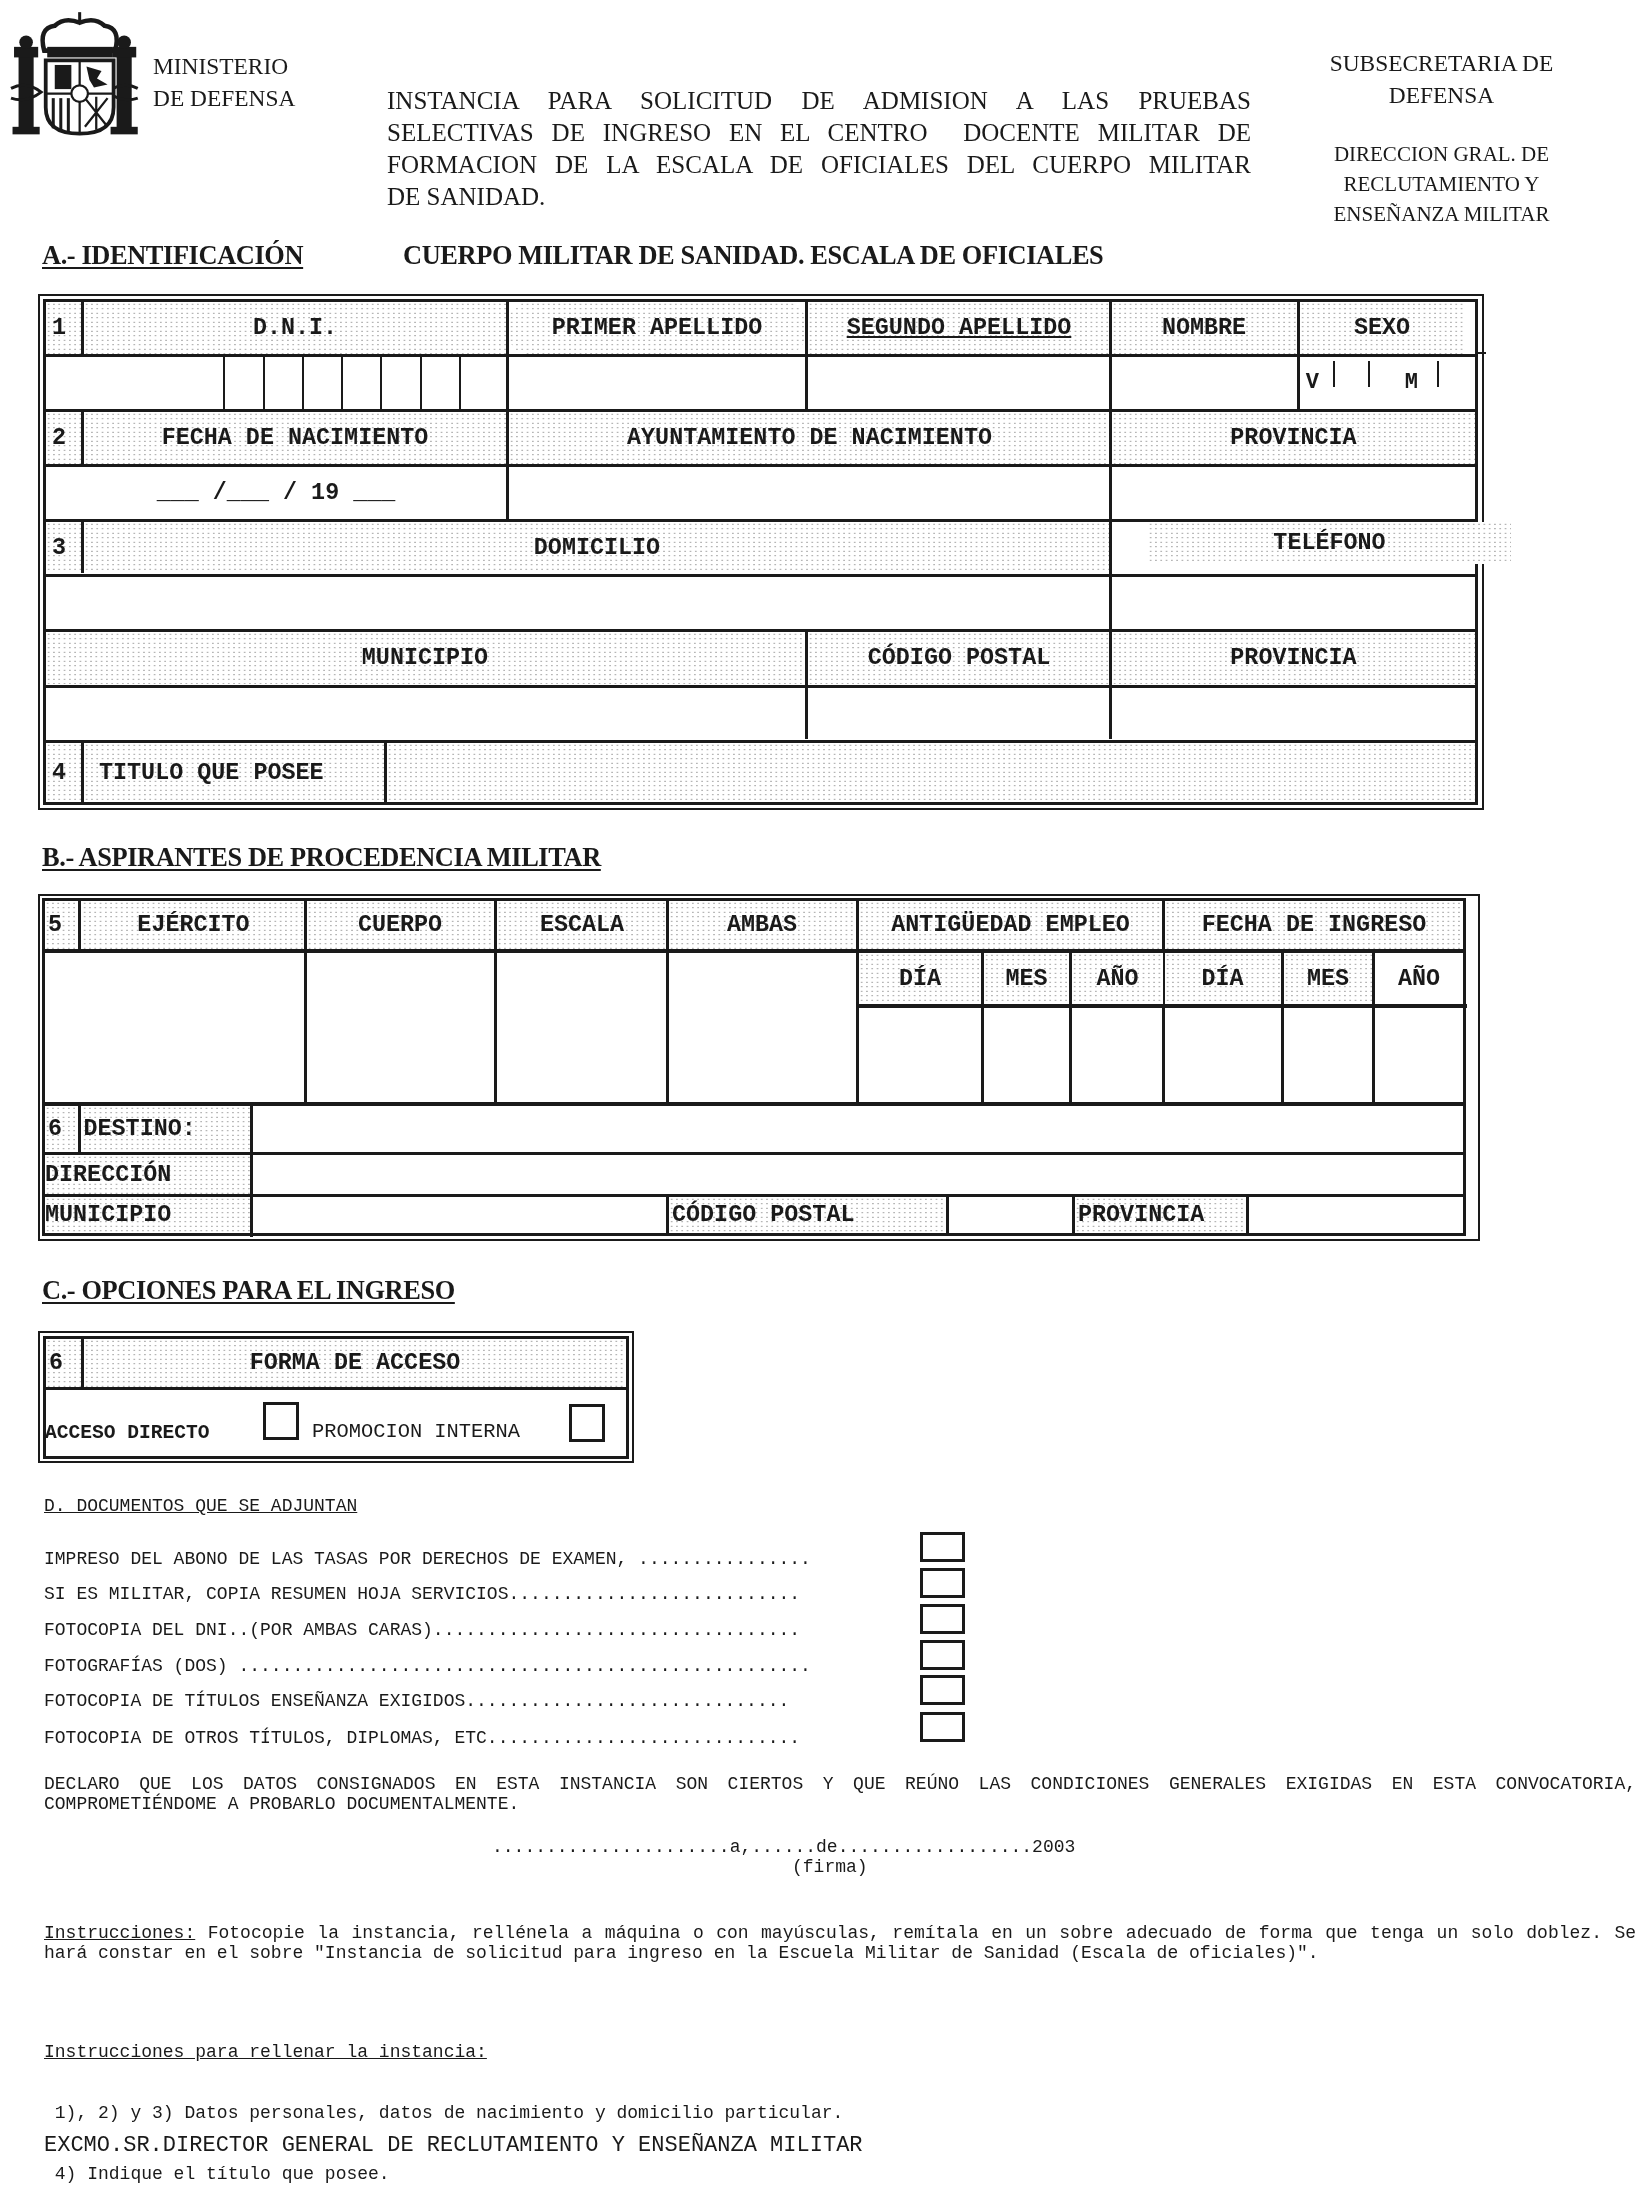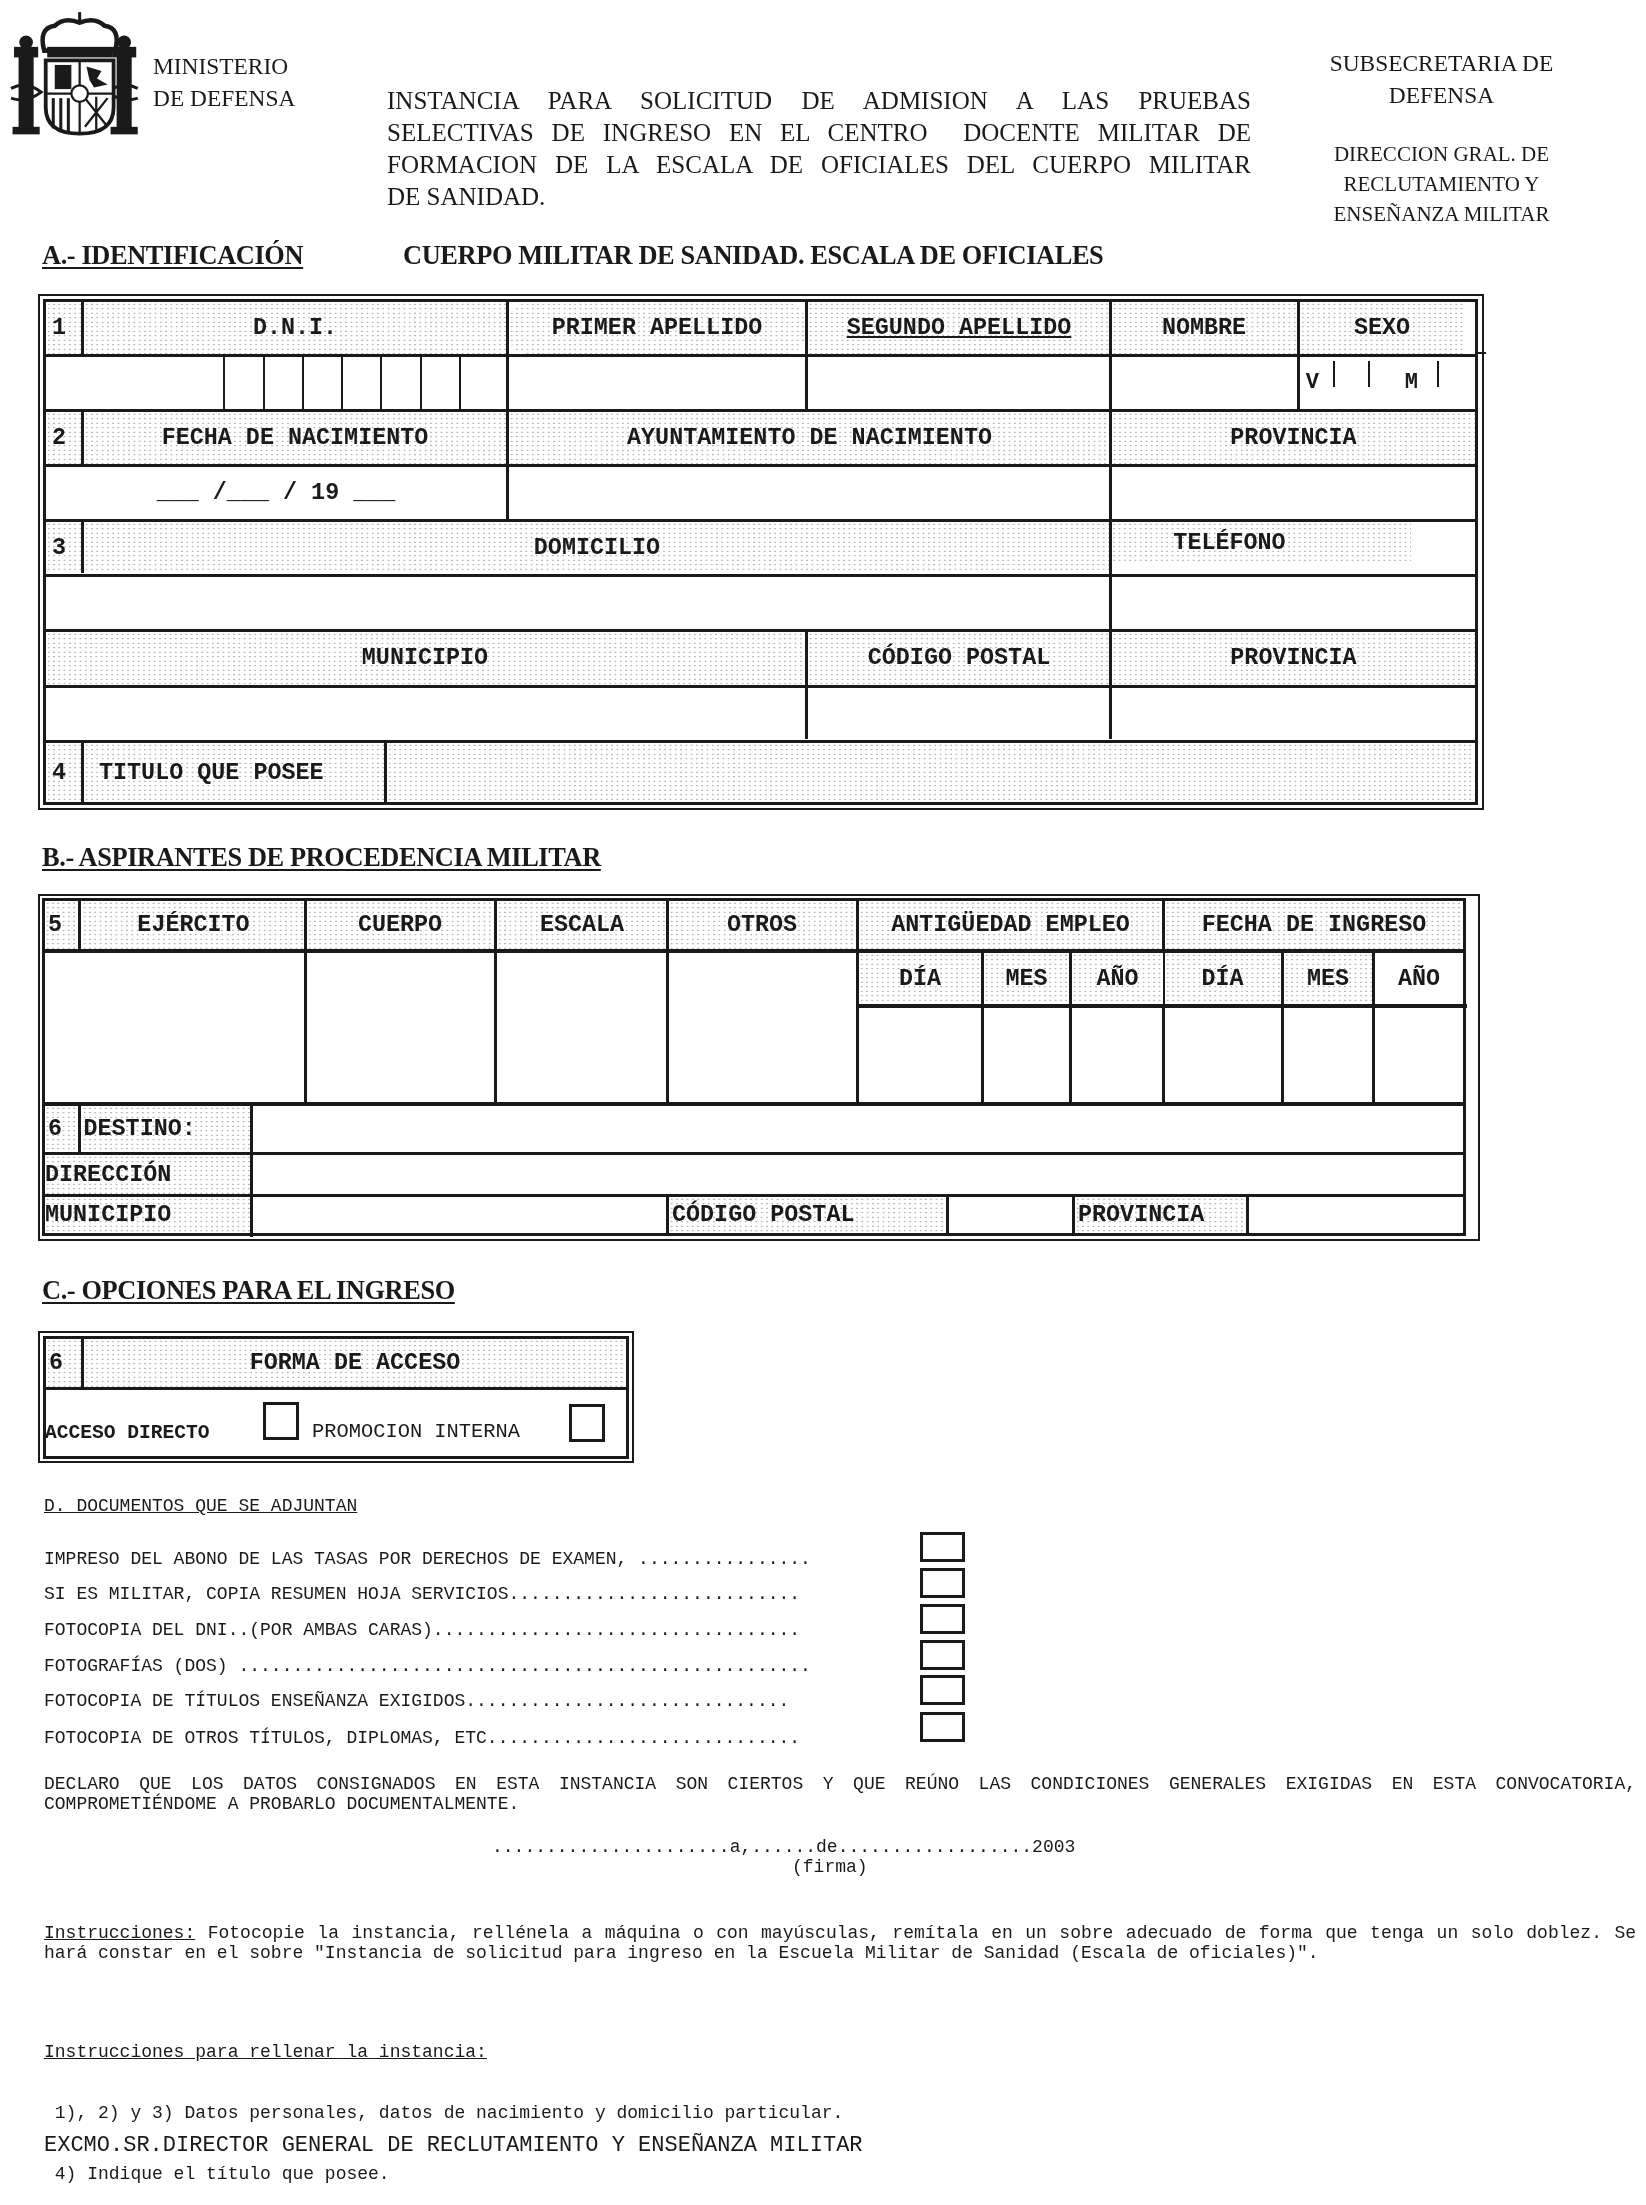--- a/index.html
+++ b/index.html
@@ -131,21 +131,21 @@
 <div class="vl" style="left:1109px;top:412px;height:107px;"></div>
 <div class="hl" style="left:43px;top:464px;width:1435px;"></div>
 
 <div class="cell" style="left:46px;top:467px;width:460px;height:52px;font-weight:bold;white-space:pre;">___ /___ / 19 ___</div>
 <div class="abs" style="left:509px;top:467px;width:601px;height:52px;"></div>
 <div class="abs" style="left:1112px;top:467px;width:363px;height:52px;"></div>
 <div class="hl" style="left:43px;top:519px;width:1435px;"></div>
 
 <div class="cell shade" style="left:46px;top:522px;width:35px;height:51px;justify-content:flex-start;padding-left:6px;">3</div>
 <div class="cell shade" style="left:84px;top:522px;width:1026px;height:51px;">DOMICILIO</div>
-<div class="cell shade" style="left:1048px;top:522px;width:363px;height:42px;">TELÉFONO</div>
+<div class="cell shade" style="left:1148px;top:522px;width:363px;height:42px;">TELÉFONO</div>
 <div class="vl" style="left:81px;top:522px;height:51px;"></div>
 <div class="vl" style="left:1109px;top:522px;height:107px;"></div>
 <div class="hl" style="left:43px;top:574px;width:1435px;"></div>
 
 <div class="abs" style="left:46px;top:577px;width:1063px;height:53px;"></div>
 <div class="abs" style="left:1112px;top:577px;width:363px;height:53px;"></div>
 <div class="hl" style="left:43px;top:629px;width:1435px;"></div>
 
 <div class="cell shade" style="left:46px;top:632px;width:758px;height:52px;">MUNICIPIO</div>
 <div class="cell shade" style="left:808px;top:632px;width:302px;height:52px;">CÓDIGO POSTAL</div>
@@ -167,21 +167,21 @@
 
 <div class="abs heading-u" style="left:42px;top:842px;">B.- ASPIRANTES DE PROCEDENCIA MILITAR</div>
 
 <div class="frame-outer" style="left:38px;top:894px;width:1442px;height:347px;"></div>
 <div class="frame-inner" style="left:42px;top:898px;width:1424px;height:338px;"></div>
 
 <div class="cell shade" style="left:45px;top:901px;width:33px;height:48px;justify-content:flex-start;padding-left:3px;">5</div>
 <div class="cell shade" style="left:82px;top:901px;width:223px;height:48px;">EJÉRCITO</div>
 <div class="cell shade" style="left:307px;top:901px;width:186px;height:48px;">CUERPO</div>
 <div class="cell shade" style="left:497px;top:901px;width:170px;height:48px;">ESCALA</div>
-<div class="cell shade" style="left:669px;top:901px;width:186px;height:48px;">OTROS</div>
+<div class="cell shade" style="left:669px;top:901px;width:186px;height:48px;">AMBAS</div>
 <div class="cell shade" style="left:859px;top:901px;width:303px;height:48px;">ANTIGÜEDAD EMPLEO</div>
 <div class="cell shade" style="left:1165px;top:901px;width:298px;height:48px;">FECHA DE INGRESO</div>
 <div class="vl" style="left:78px;top:901px;height:48px;"></div>
 <div class="vl" style="left:304px;top:901px;height:201px;"></div>
 <div class="vl" style="left:494px;top:901px;height:201px;"></div>
 <div class="vl" style="left:666px;top:901px;height:201px;"></div>
 <div class="vl" style="left:856px;top:901px;height:201px;"></div>
 <div class="vl" style="left:1162px;top:901px;height:201px;"></div>
 <div class="hl" style="left:42px;top:949px;width:1424px;height:3.8px;"></div>
 

